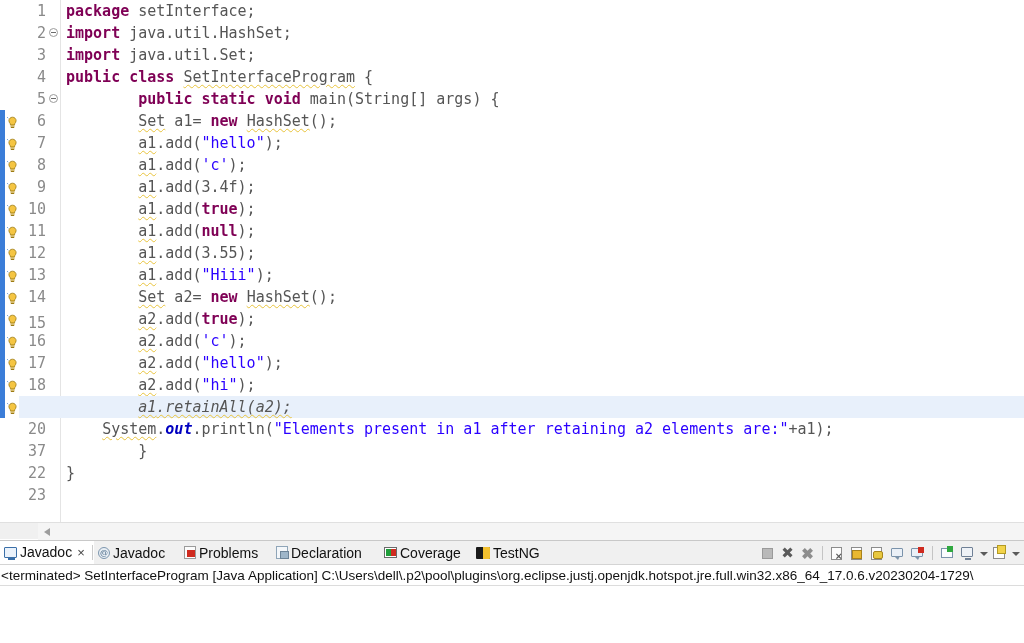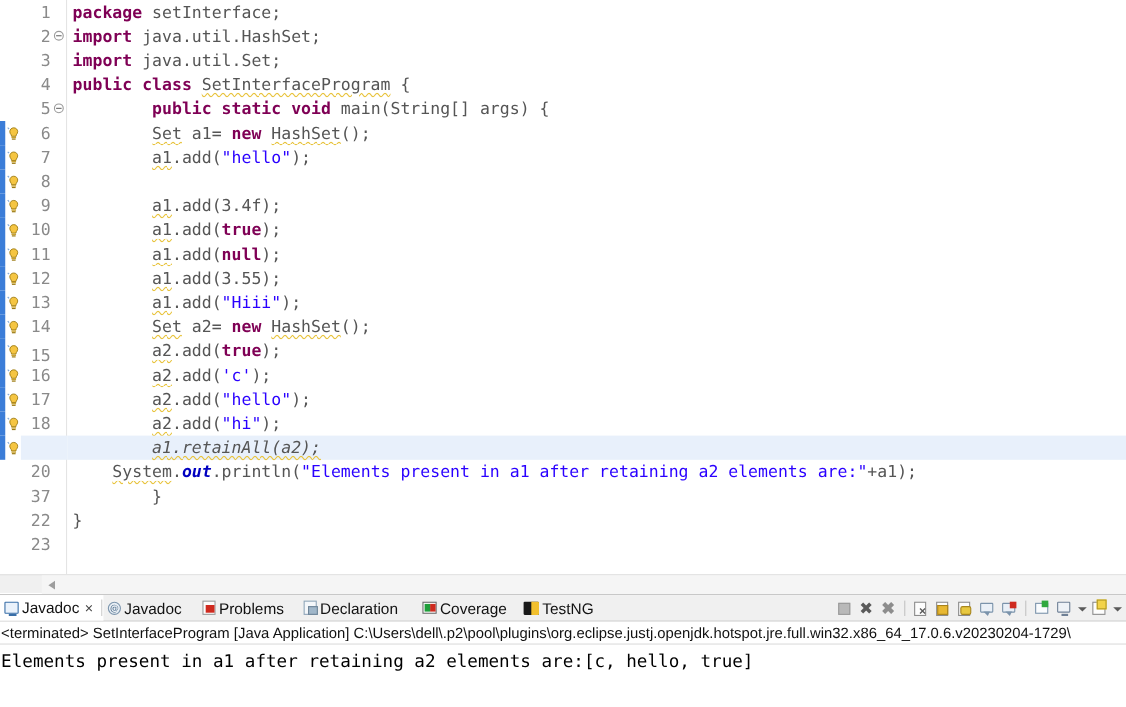--- a/index.html
+++ b/index.html
@@ -530,20 +530,21 @@
     </div>
   <div class="gutter-sep"></div>
   <div class="code-area" id="codearea">
       <div class="code-line" style="top: 0px;"><span class="kw">package</span><span class="plain"> setInterface;</span></div>
       <div class="code-line" style="top: 22px;"><span class="kw">import</span><span class="plain"> java.util.HashSet;</span></div>
       <div class="code-line" style="top: 44px;"><span class="kw">import</span><span class="plain"> java.util.Set;</span></div>
       <div class="code-line" style="top: 66px;"><span class="kw">public</span><span class="plain"> </span><span class="kw">class</span><span class="plain"> </span><span class="plain warnu">SetInterfaceProgram</span><span class="plain"> {</span></div>
       <div class="code-line" style="top: 88px;"><span>        </span><span class="kw">public</span><span class="plain"> </span><span class="kw">static</span><span class="plain"> </span><span class="kw">void</span><span class="plain"> main(String[] args) {</span></div>
       <div class="code-line" style="top: 110px;"><span>        </span><span class="plain warnu">Set</span><span class="plain"> a1= </span><span class="kw">new</span><span class="plain"> </span><span class="plain warnu">HashSet</span><span class="plain">();</span></div>
       <div class="code-line" style="top: 132px;"><span>        </span><span class="plain warnu">a1</span><span class="plain">.add(</span><span class="str">"hello"</span><span class="plain">);</span></div>
+      <div class="code-line" style="top: 154px;"><span>        </span><span class="plain warnu">a1</span><span class="plain">.add(</span><span class="str">'c'</span><span class="plain">);</span></div>
       <div class="code-line" style="top: 176px;"><span>        </span><span class="plain warnu">a1</span><span class="plain">.add(3.4f);</span></div>
       <div class="code-line" style="top: 198px;"><span>        </span><span class="plain warnu">a1</span><span class="plain">.add(</span><span class="kw">true</span><span class="plain">);</span></div>
       <div class="code-line" style="top: 220px;"><span>        </span><span class="plain warnu">a1</span><span class="plain">.add(</span><span class="kw">null</span><span class="plain">);</span></div>
       <div class="code-line" style="top: 242px;"><span>        </span><span class="plain warnu">a1</span><span class="plain">.add(3.55);</span></div>
       <div class="code-line" style="top: 264px;"><span>        </span><span class="plain warnu">a1</span><span class="plain">.add(</span><span class="str">"Hiii"</span><span class="plain">);</span></div>
       <div class="code-line" style="top: 286px;"><span>        </span><span class="plain warnu">Set</span><span class="plain"> a2= </span><span class="kw">new</span><span class="plain"> </span><span class="plain warnu">HashSet</span><span class="plain">();</span></div>
       <div class="code-line" style="top: 308px;"><span>        </span><span class="plain warnu">a2</span><span class="plain">.add(</span><span class="kw">true</span><span class="plain">);</span></div>
       <div class="code-line" style="top: 330px;"><span>        </span><span class="plain warnu">a2</span><span class="plain">.add(</span><span class="str">'c'</span><span class="plain">);</span></div>
       <div class="code-line" style="top: 352px;"><span>        </span><span class="plain warnu">a2</span><span class="plain">.add(</span><span class="str">"hello"</span><span class="plain">);</span></div>
       <div class="code-line" style="top: 374px;"><span>        </span><span class="plain warnu">a2</span><span class="plain">.add(</span><span class="str">"hi"</span><span class="plain">);</span></div>
@@ -630,15 +631,14 @@
       </span>
     <span class="tb-arrow"></span>
     <span class="tb-btn">
         <span class="g-page"></span>
       </span>
     <span class="tb-arrow"></span>
   </div>
 
   <div class="con-terminated">&lt;terminated&gt; SetInterfaceProgram [Java Application] C:\Users\dell\.p2\pool\plugins\org.eclipse.justj.openjdk.hotspot.jre.full.win32.x86_64_17.0.6.v20230204-1729\</div>
 
-  <div class="con-output">Elements present in a1 after retaining a2 elements are:[c, hello, true]</div>
 
 </div>
 
 </body></html>

